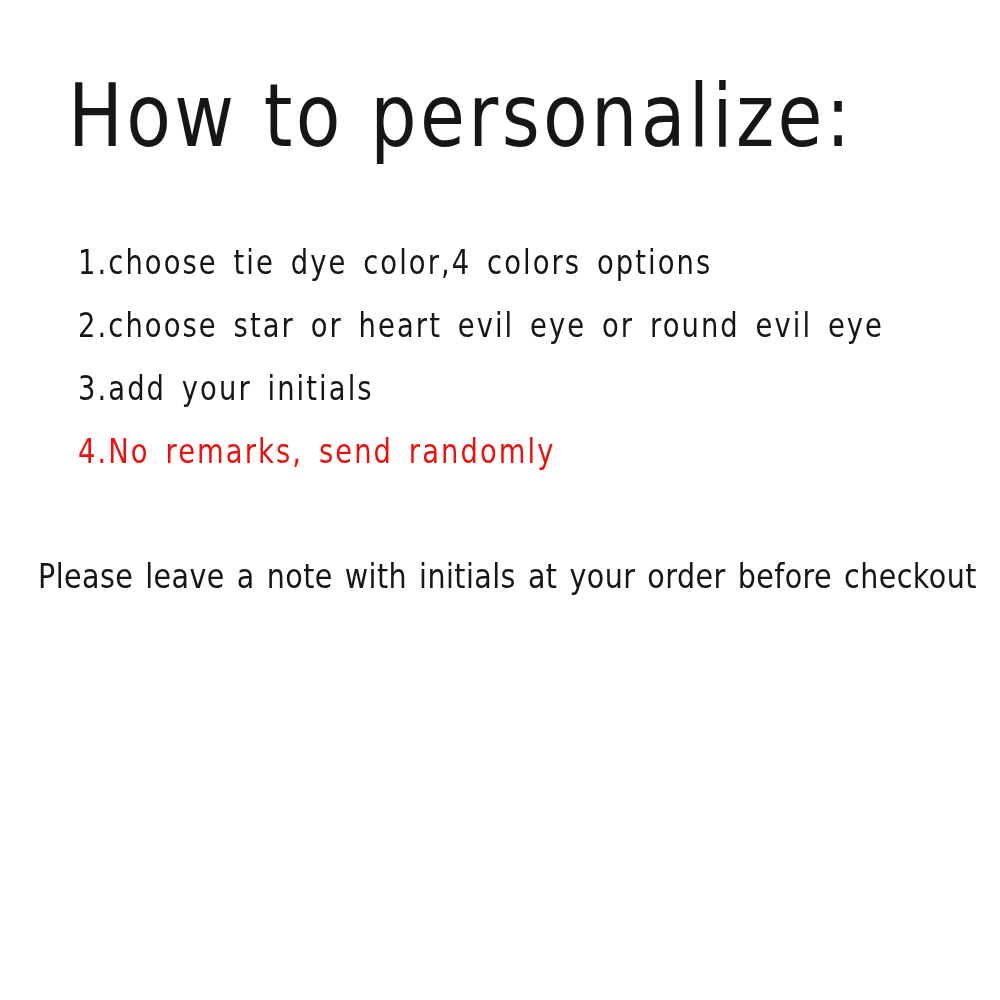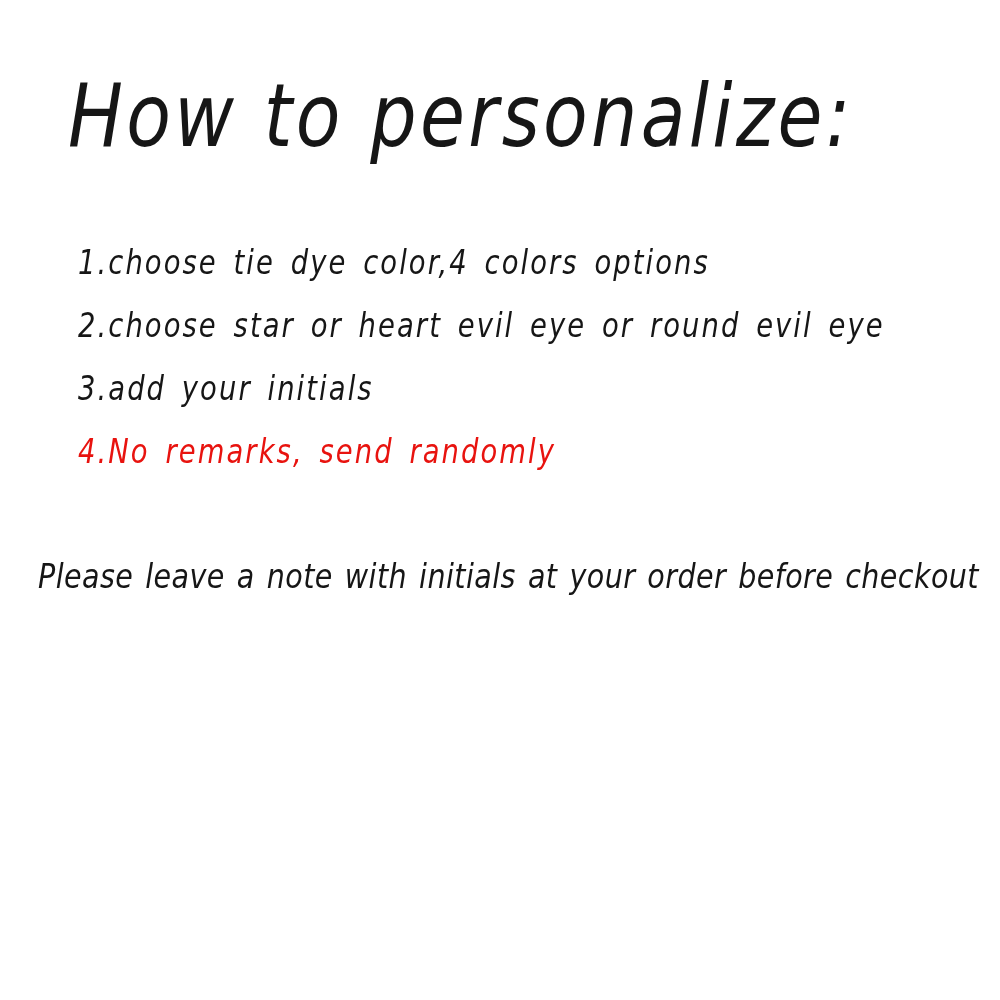--- a/index.html
+++ b/index.html
@@ -7,21 +7,20 @@
     padding: 0;
     background: #ffffff;
   }
   .canvas {
     position: relative;
     width: 1000px;
     height: 1000px;
     background: #ffffff;
     overflow: hidden;
     font-family: "DejaVu Sans", sans-serif;
-    font-style: italic;
   }
   .page-title {
     position: absolute;
     left: 68px;
     top: 68px;
     font-size: 88px;
     font-weight: 400;
     line-height: 1.1;
     letter-spacing: 4px;
     color: #161616;

